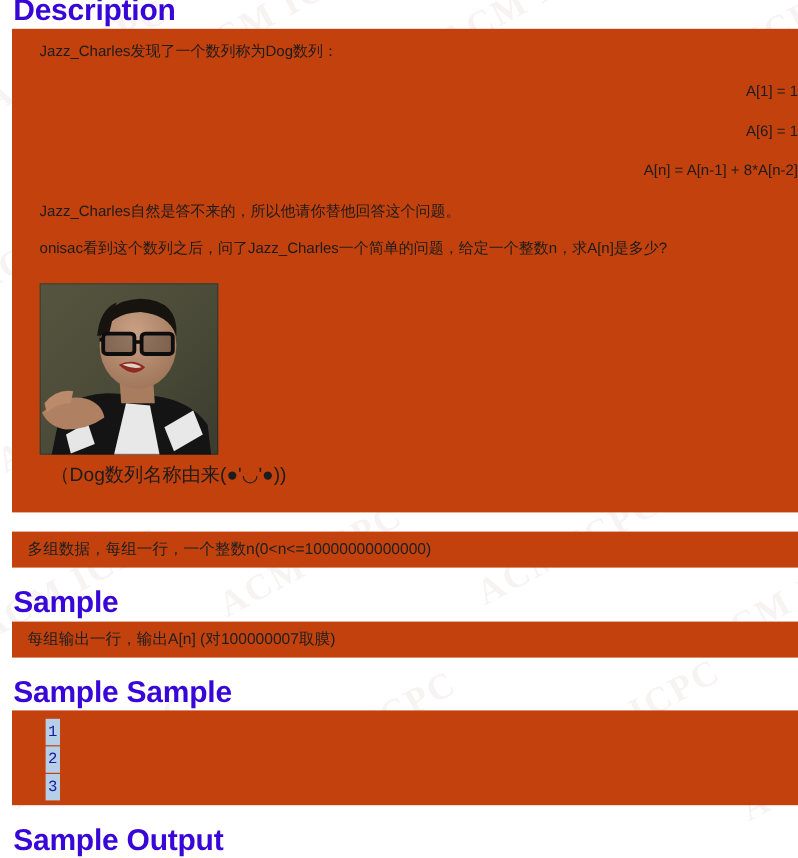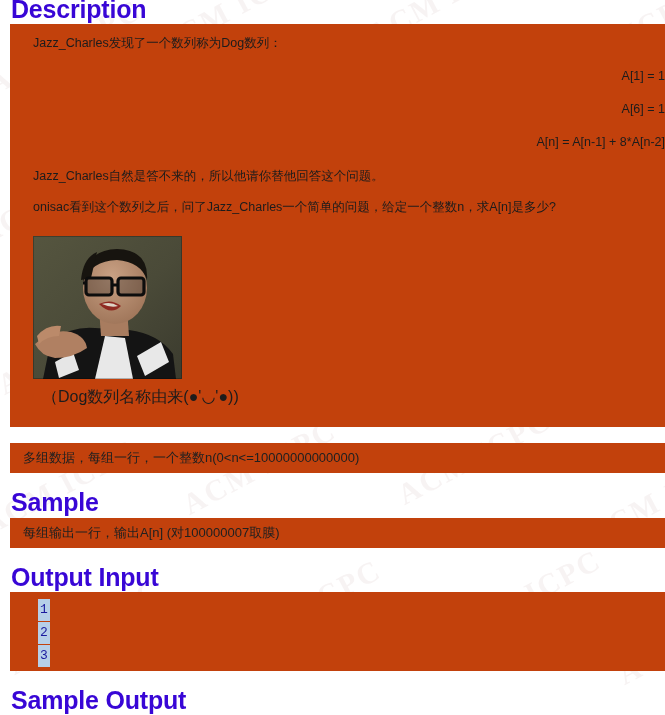--- a/index.html
+++ b/index.html
@@ -221,21 +221,21 @@
 
   <div class="content-block block-oneline">多组数据，每组一行，一个整数n(0&lt;n&lt;=10000000000000)</div>
 
   <div class="gap-after-block"></div>
 
   <h2 class="section-heading">Sample</h2>
   <div class="content-block block-oneline">每组输出一行，输出A[n] (对100000007取膜)</div>
 
   <div class="gap-after-block"></div>
 
-  <h2 class="section-heading">Output Input</h2>
+  <h2 class="section-heading">Sample Sample</h2>
   <div class="content-block block-sample">
     <div class="sample-line"><span>1</span></div>
     <div class="sample-line"><span>2</span></div>
     <div class="sample-line"><span>3</span></div>
   </div>
 
   <div class="gap-after-block"></div>
 
   <h2 class="section-heading">Sample Output</h2>
 

